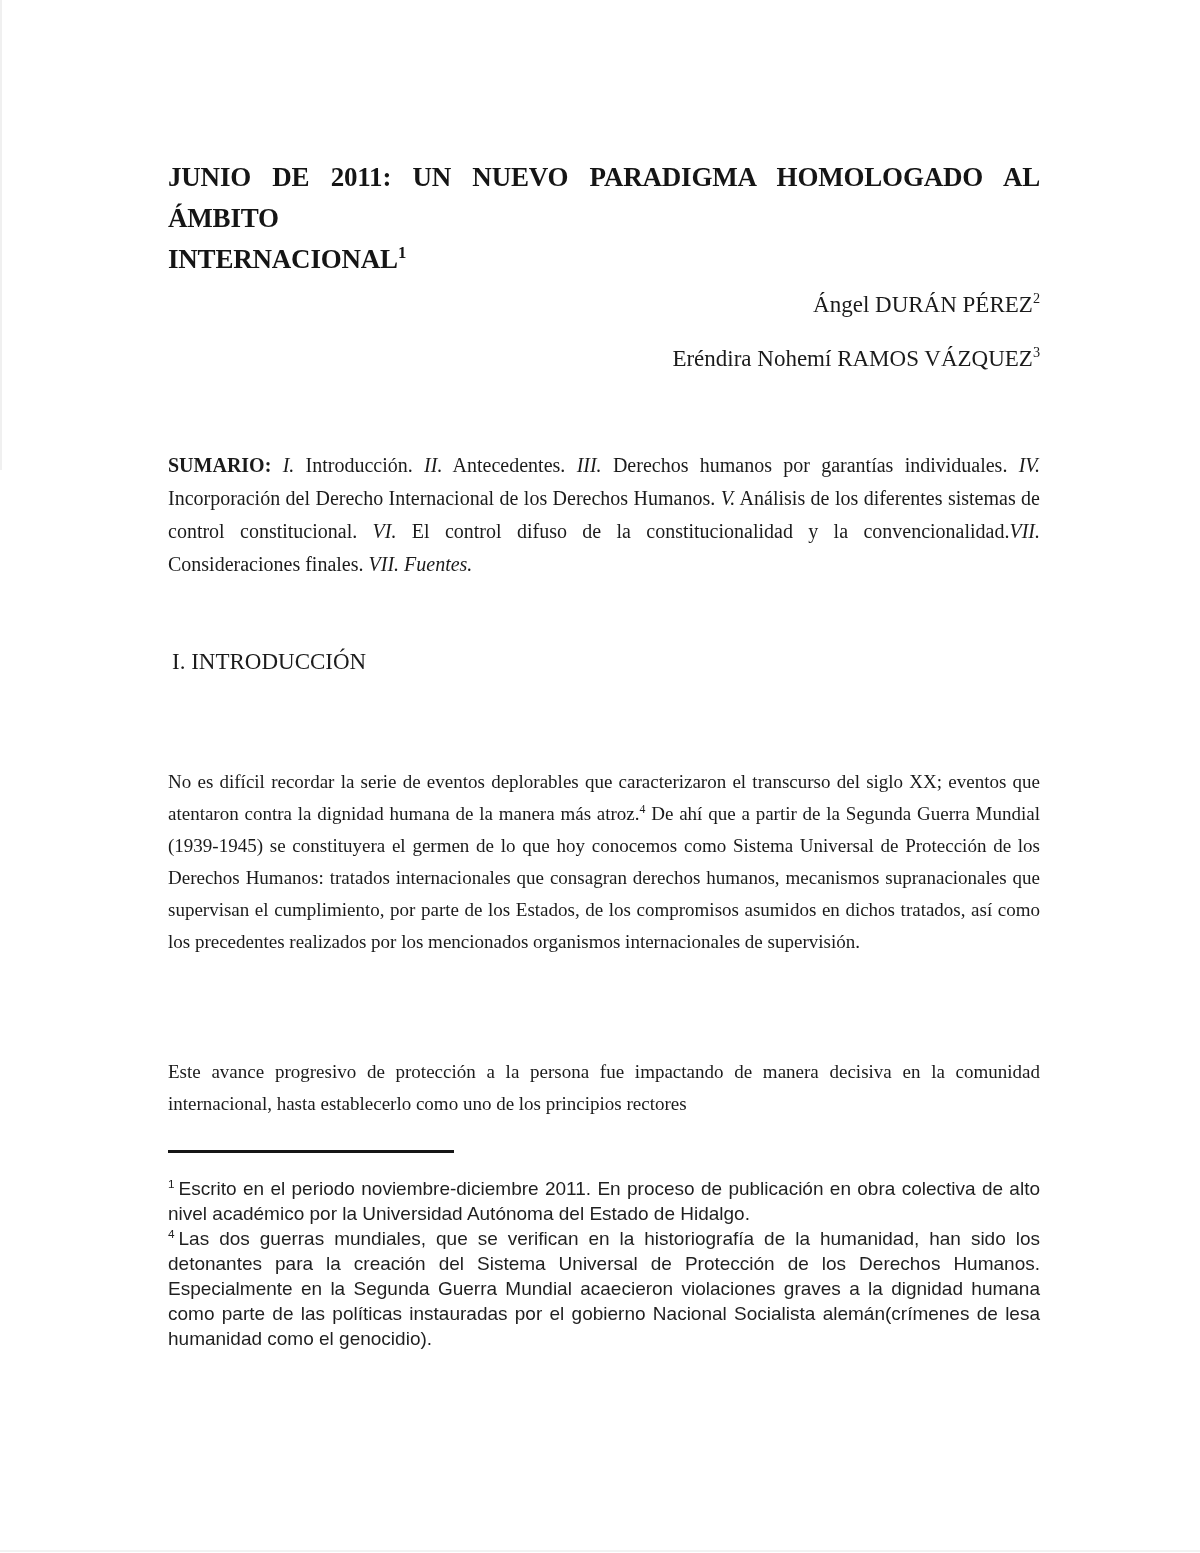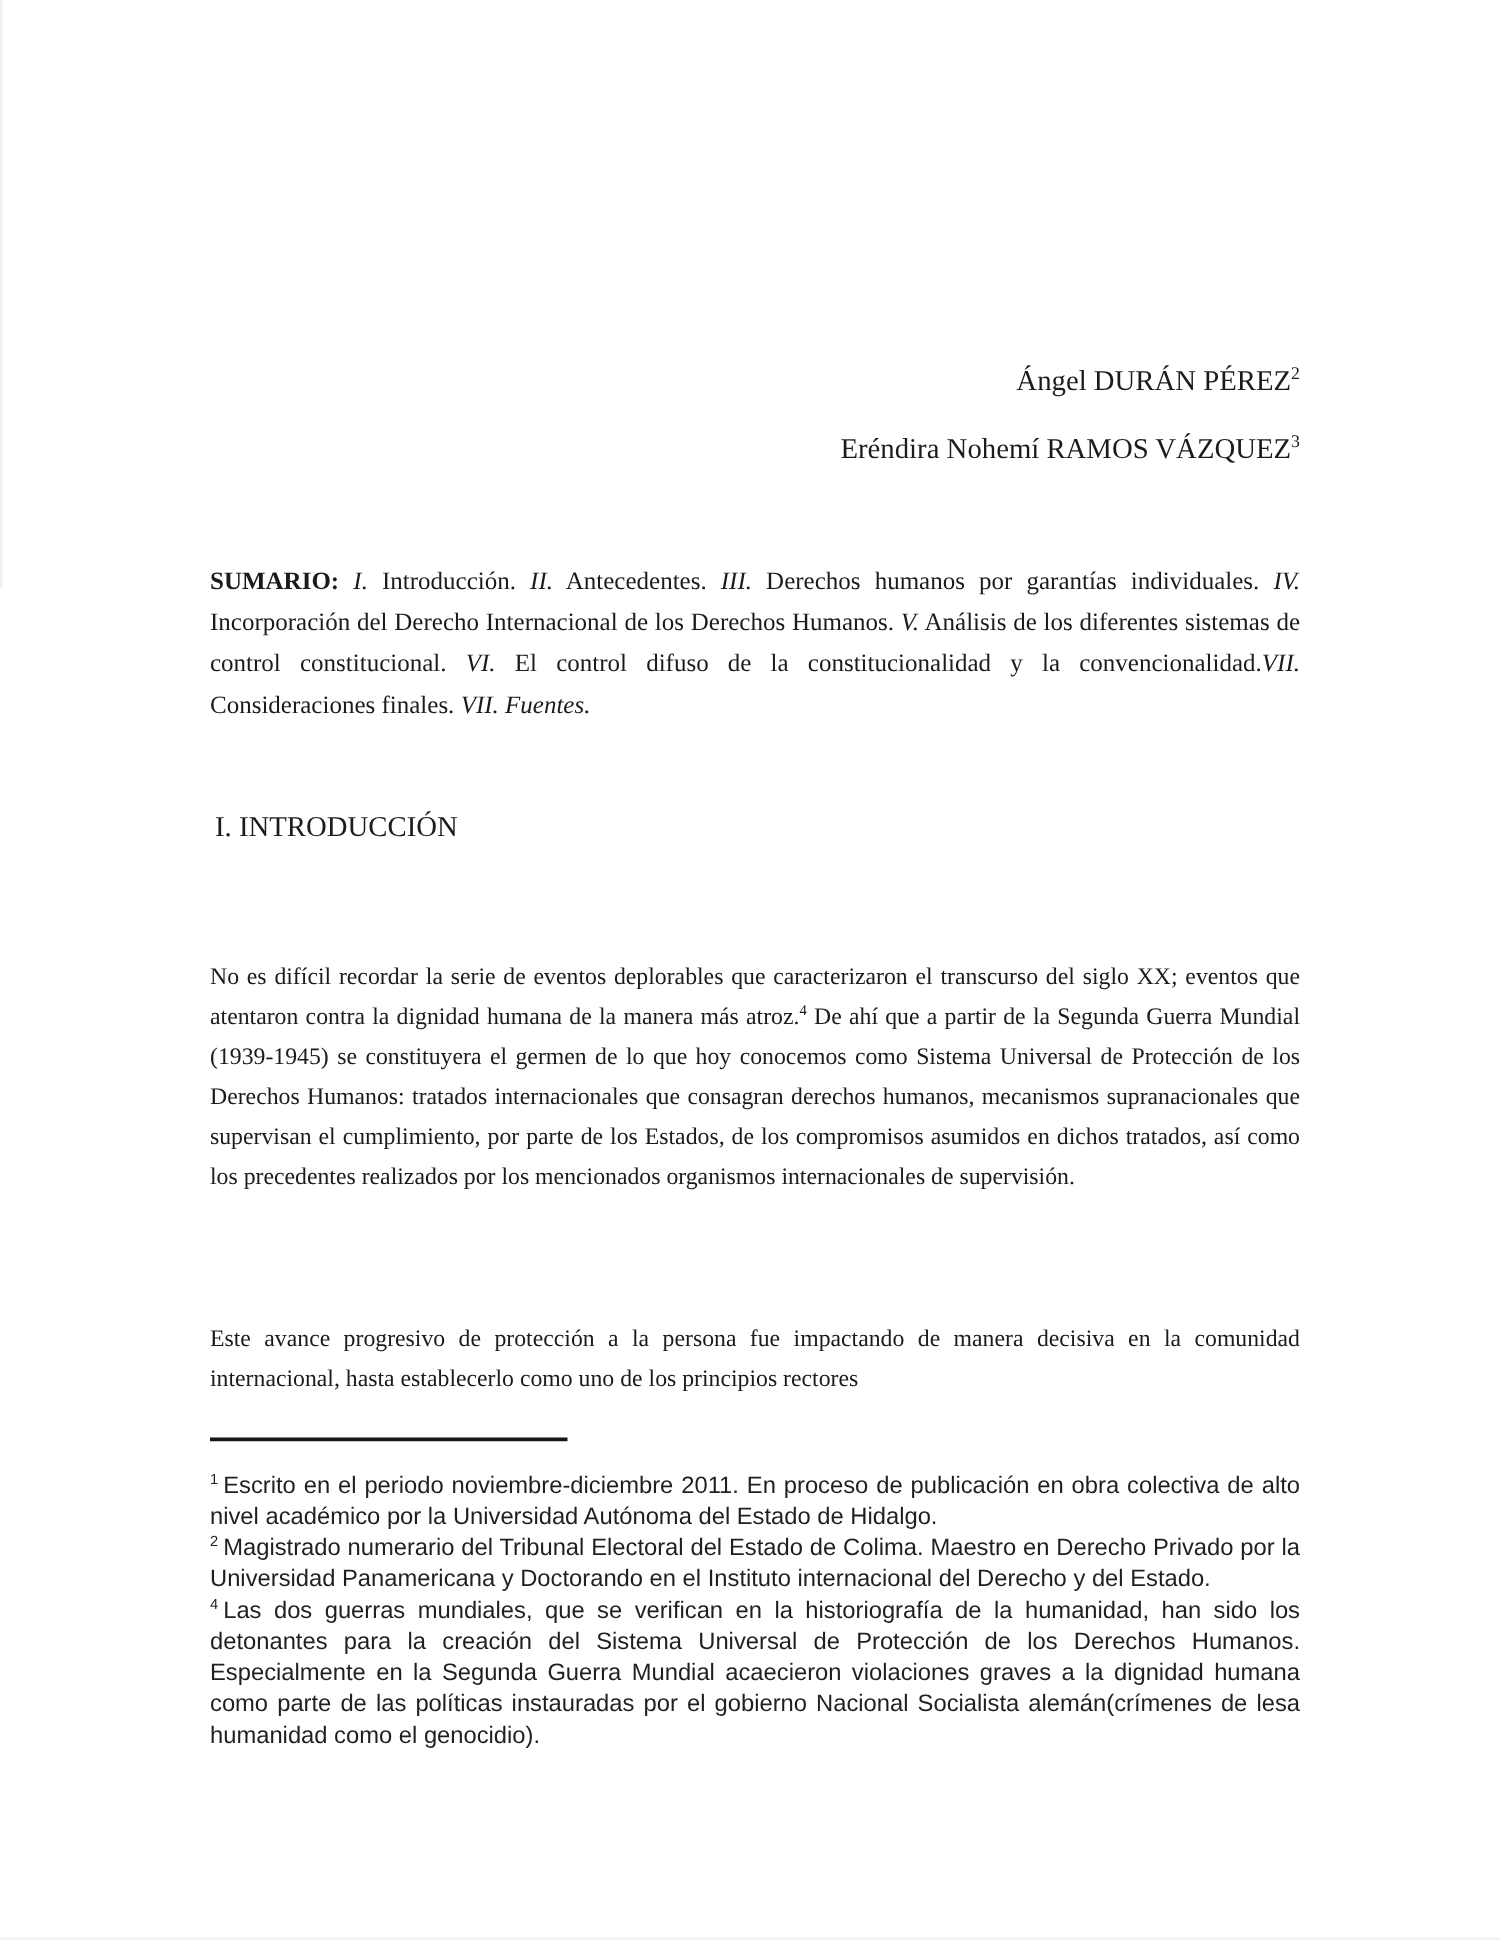--- a/index.html
+++ b/index.html
@@ -132,35 +132,38 @@
 </head>
 <body>
 
 <div class="page">
 
   <div class="edge-left"></div>
   <div class="edge-bottom"></div>
 
   <div class="content">
 
+    <h1 class="title">
+      <span class="title-line1"><span>JUNIO DE 2011: UN NUEVO PARADIGMA HOMOLOGADO AL ÁMBITO</span></span>
+      <span class="title-line2"><span>INTERNACIONAL</span><span class="sup">1</span></span>
+    </h1>
 
     <div class="author author-1"><span>Ángel DURÁN PÉREZ</span><span class="sup">2</span></div>
 
     <div class="author author-2"><span>Eréndira Nohemí RAMOS VÁZQUEZ</span><span class="sup">3</span></div>
 
     <div class="summary"><span class="b">SUMARIO:</span><span> </span><span class="i">I.</span><span> Introducción. </span><span class="i">II.</span><span> Antecedentes. </span><span class="i">III.</span><span> Derechos humanos por garantías individuales. </span><span class="i">IV.</span><span> Incorporación del Derecho Internacional de los Derechos Humanos. </span><span class="i">V.</span><span> Análisis de los diferentes sistemas de control constitucional. </span><span class="i">VI.</span><span> El control difuso de la constitucionalidad y la convencionalidad.</span><span class="i">VII.</span><span> Consideraciones finales. </span><span class="i">VII. Fuentes.</span></div>
 
     <h2 class="section-heading">I. INTRODUCCIÓN</h2>
 
     <div class="para para-1"><span>No es difícil recordar la serie de eventos deplorables que caracterizaron el transcurso del siglo XX; eventos que atentaron contra la dignidad humana de la manera más atroz.</span><span class="sup">4</span><span> De ahí que a partir de la Segunda Guerra Mundial (1939-1945) se constituyera el germen de lo que hoy conocemos como Sistema Universal de Protección de los Derechos Humanos: tratados internacionales que consagran derechos humanos, mecanismos supranacionales que supervisan el cumplimiento, por parte de los Estados, de los compromisos asumidos en dichos tratados, así como los precedentes realizados por los mencionados organismos internacionales de supervisión.</span></div>
 
     <div class="para para-2">Este avance progresivo de protección a la persona fue impactando de manera decisiva en la comunidad internacional, hasta establecerlo como uno de los principios rectores</div>
 
     <div class="footnote-rule"></div>
 
     <div class="footnotes">
       <div class="footnote"><span class="sup fn-marker">1</span><span>Escrito en el periodo noviembre-diciembre 2011. En proceso de publicación en obra colectiva de alto nivel académico por la Universidad Autónoma del Estado de Hidalgo.</span></div>
-      <div class="footnote"><span class="sup fn-marker">2</span><span>Magistrado numerario del Tribunal Electoral del Estado de Colima. Maestro en Derecho Privado por la Universidad Panamericana y Doctorando en el Instituto internacional del Derecho y del Estado.</span></div>
       <div class="footnote"><span class="sup fn-marker">4</span><span>Las dos guerras mundiales, que se verifican en la historiografía de la humanidad, han sido los detonantes para la creación del Sistema Universal de Protección de los Derechos Humanos. Especialmente en la Segunda Guerra Mundial acaecieron violaciones graves a la dignidad humana como parte de las políticas instauradas por el gobierno Nacional Socialista alemán(crímenes de lesa humanidad como el genocidio).</span></div>
     </div>
 
   </div>
 </div>
 
 </body></html>

